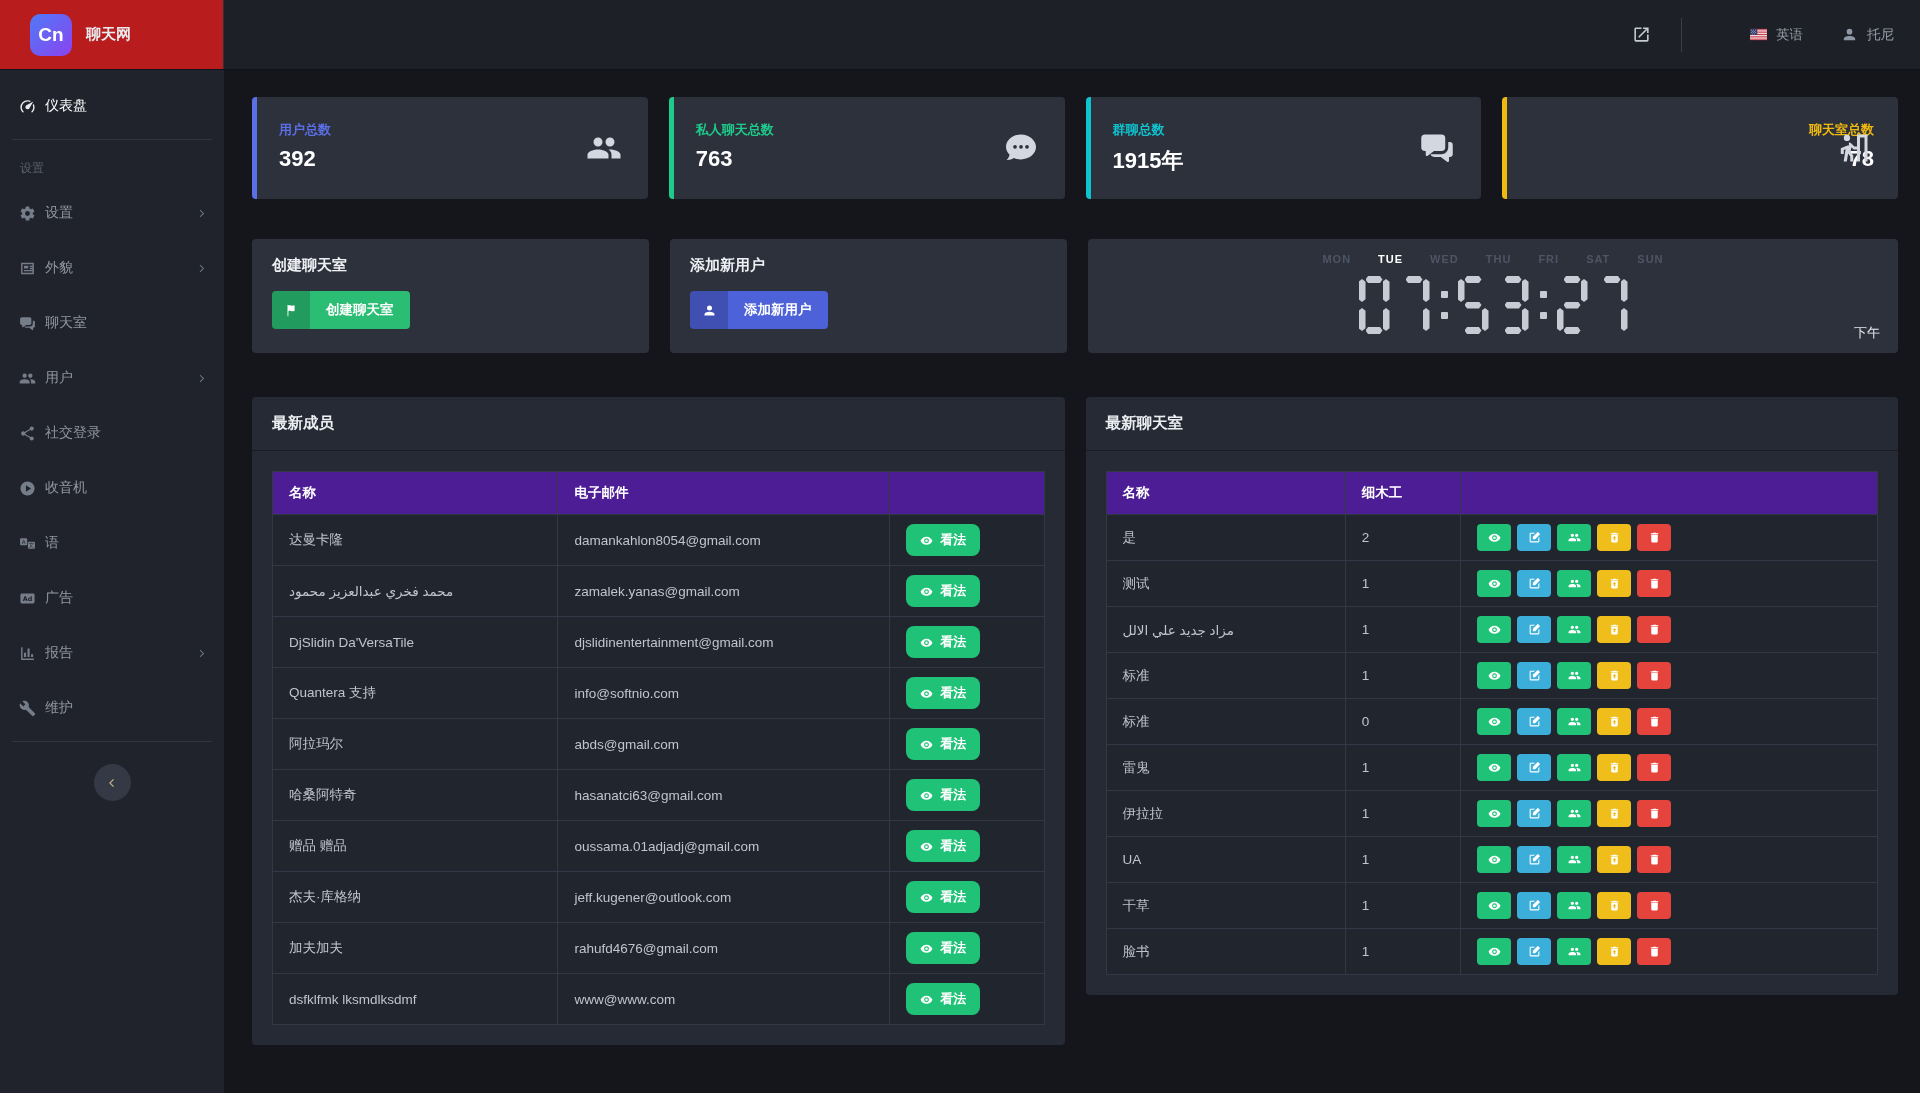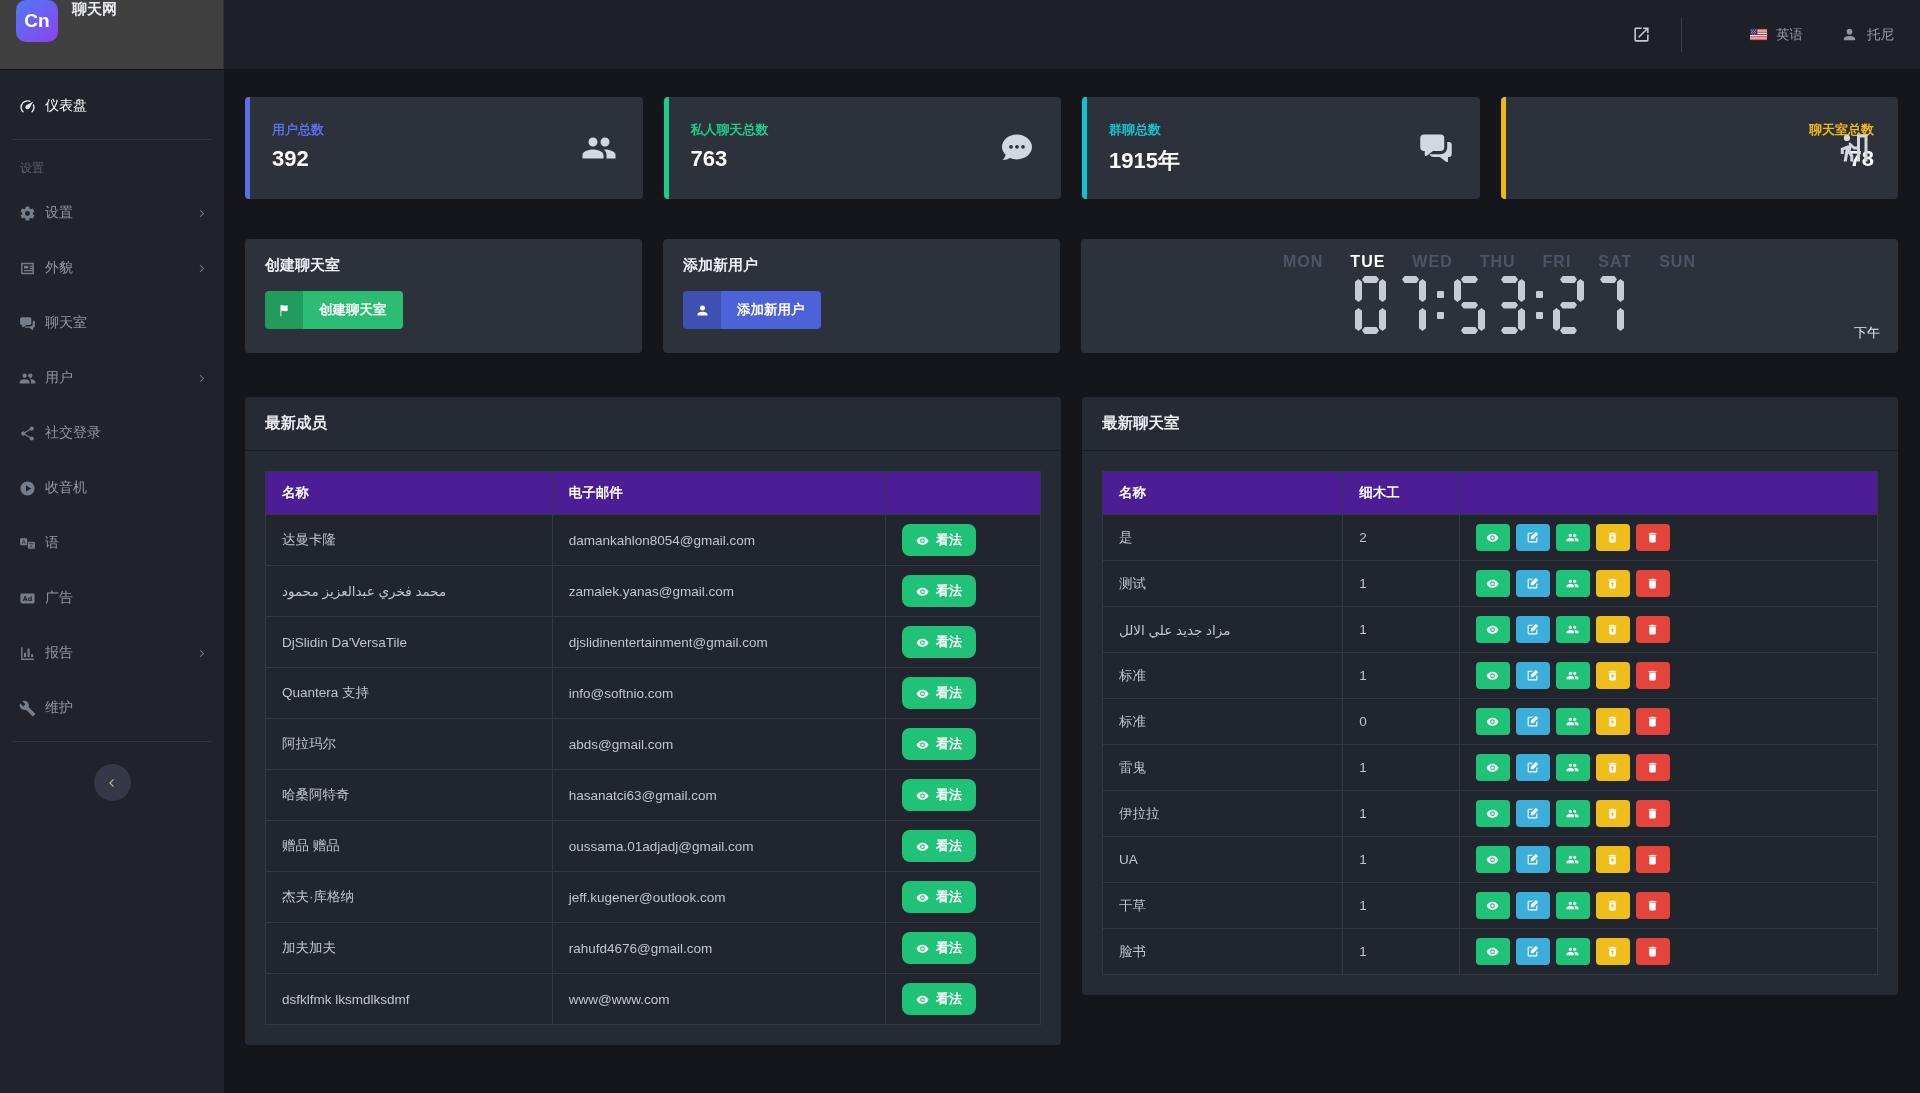--- a/index.html
+++ b/index.html
@@ -5,22 +5,22 @@
   * { margin:0; padding:0; box-sizing:border-box; }
   html,body { width:1920px; height:1093px; overflow:hidden; }
   body {
     font-family:"Liberation Sans","DejaVu Sans",sans-serif;
     background:#14161c; color:#c3c7cf; font-size:14px;
   }
   
   .app-header{ position:fixed; top:0; left:0; right:0; height:70px;
     background:#1d2027; display:flex; align-items:stretch; z-index:10;
     border-bottom:1px solid #101217;}
-  .brand{ width:224px; display:flex; padding-left:16px;
-    background:#404040; border-right:1px solid #2c313c;}
+  .brand{ width:224px; display:flex; align-items:center; padding-left:30px;
+    background:#b91c1c; border-right:1px solid #2c313c;}
   .logo{ width:42px; height:42px; border-radius:10px;
     background:linear-gradient(135deg,#4f7af8,#8b43ee);
     display:flex; align-items:center; justify-content:center;
     color:#fff; font-weight:bold; font-size:19px; cursor:pointer;}
   .brand-title{ margin-left:14px; color:#e9ebf0; font-weight:bold; font-size:15px;}
   .header-right{ margin-left:auto; display:flex; align-items:center; padding-right:26px;font-family:Liberation Serif, serif;}
   .hdr-btn{ background:none; border:none; color:#c6cbd4; font-size:19px; cursor:pointer; display:flex;}
   .hdr-divider{ width:1px; height:34px; background:#3a3f4b; margin:0 30px;}
   .hdr-item{ display:flex; align-items:center; gap:9px; color:#959ba7;
     font-size:13.5px; cursor:pointer; margin-left:38px;}
@@ -39,21 +39,21 @@
   .nav-item.active .nav-icon{ color:#e9ebf0;}
   .nav-divider{ border-top:1px solid #31353f; margin:8px 12px 16px 12px;}
   .nav-section{ color:#5a6170; font-size:12px; padding:4px 0 14px 20px;}
   .collapse-btn{ width:37px; height:37px; border-radius:50%; border:none;
     background:#343945; color:#c9b58d; font-size:14px; cursor:pointer;
     display:flex; align-items:center; justify-content:center; margin:22px auto 0 auto;}
   
   .icon{ display:inline-flex; }
   .icon svg{ width:1em; height:1em; fill:currentColor; display:block;}
   
-  .main{ margin-left:224px; padding:22px 22px 40px 21px;}
+  .main{ margin-left:224px; padding:22px 22px 40px 28px;}
   .page-title{ font-size:30px; font-weight:normal; color:#424956; margin:4px 0 30px 0;}
   
   .stats{ display:grid; grid-template-columns:repeat(4,1fr); gap:21px; margin-bottom:40px;}
   .stat-card{ position:relative; background:#2d313c; border-radius:4px; height:102px;
     padding:24px 24px 0 22px; border-left:5px solid #888;}
   .stat-label{ font-size:13px; font-weight:bold; margin-bottom:7px;}
   .stat-value{ font-size:22px; font-weight:bold; color:#ffffff;}
   .stat-icon{ position:absolute; right:26px; top:50%; transform:translateY(-50%);
     font-size:36px; color:#d3d7df;}
   
@@ -63,21 +63,21 @@
   .btn-seg{ display:inline-flex; align-items:stretch; height:38px; border:none;
     border-radius:4px; overflow:hidden; color:#fff; cursor:pointer; padding:0;}
   .btn-seg .seg-icon{ width:38px; display:flex; align-items:center; justify-content:center;
     background:rgba(0,0,0,.18); font-size:15px;}
   .btn-seg .seg-label{ padding:0 16px; display:flex; align-items:center;
     font-size:13.5px; font-weight:bold;}
   
   .clock-card{ position:relative; background:#2d313c; border-radius:4px; height:114px;}
   .clock-days{ position:absolute; top:14px; left:0; right:0; display:flex;
     justify-content:center; gap:27px;}
-  .clock-days .day{ font-size:16px; font-weight:bold; letter-spacing:1px; color:#4d5565;}
+  .clock-days .day{ font-size:11px; font-weight:bold; letter-spacing:1px; color:#4d5565;}
   .clock-days .day.active{ color:#ffffff;}
   .clock-digits{ position:absolute; top:37px; left:0; right:0;
     display:flex; justify-content:center; align-items:center; gap:9px;}
   .sd{ position:relative; width:31px; height:58px;}
   .sd .sg{ position:absolute; background:#c7ccd4;}
   .sg-h{ left:7px; width:17px; height:7px;
     clip-path:polygon(15% 0,85% 0,100% 50%,85% 100%,15% 100%,0 50%);}
   .sg-a{ top:0;} .sg-g{ top:25.5px;} .sg-d{ bottom:0;}
   .sg-v{ width:7px; height:23px;
     clip-path:polygon(0 12%,50% 0,100% 12%,100% 88%,50% 100%,0 88%);}

